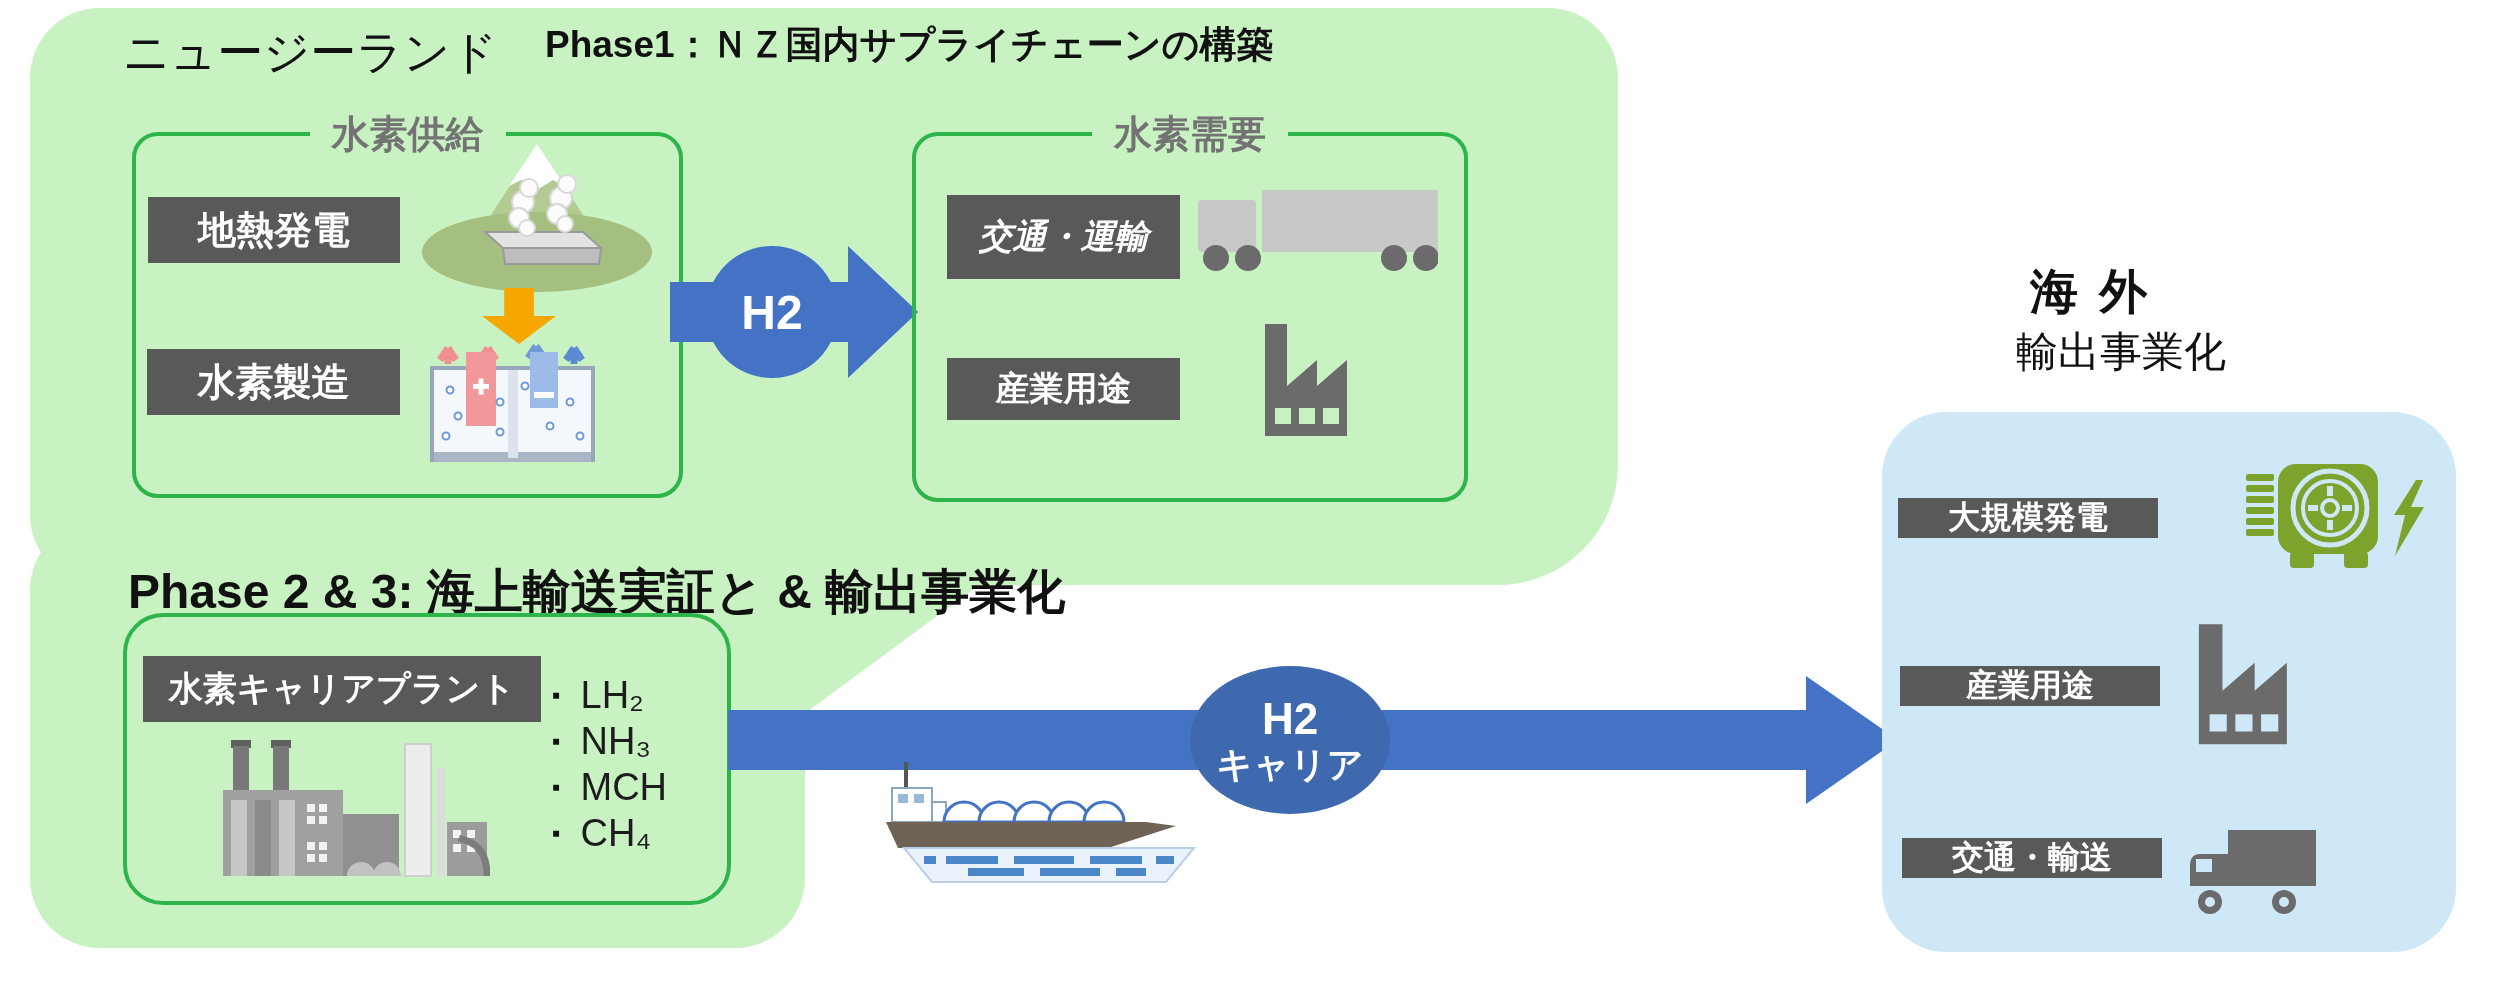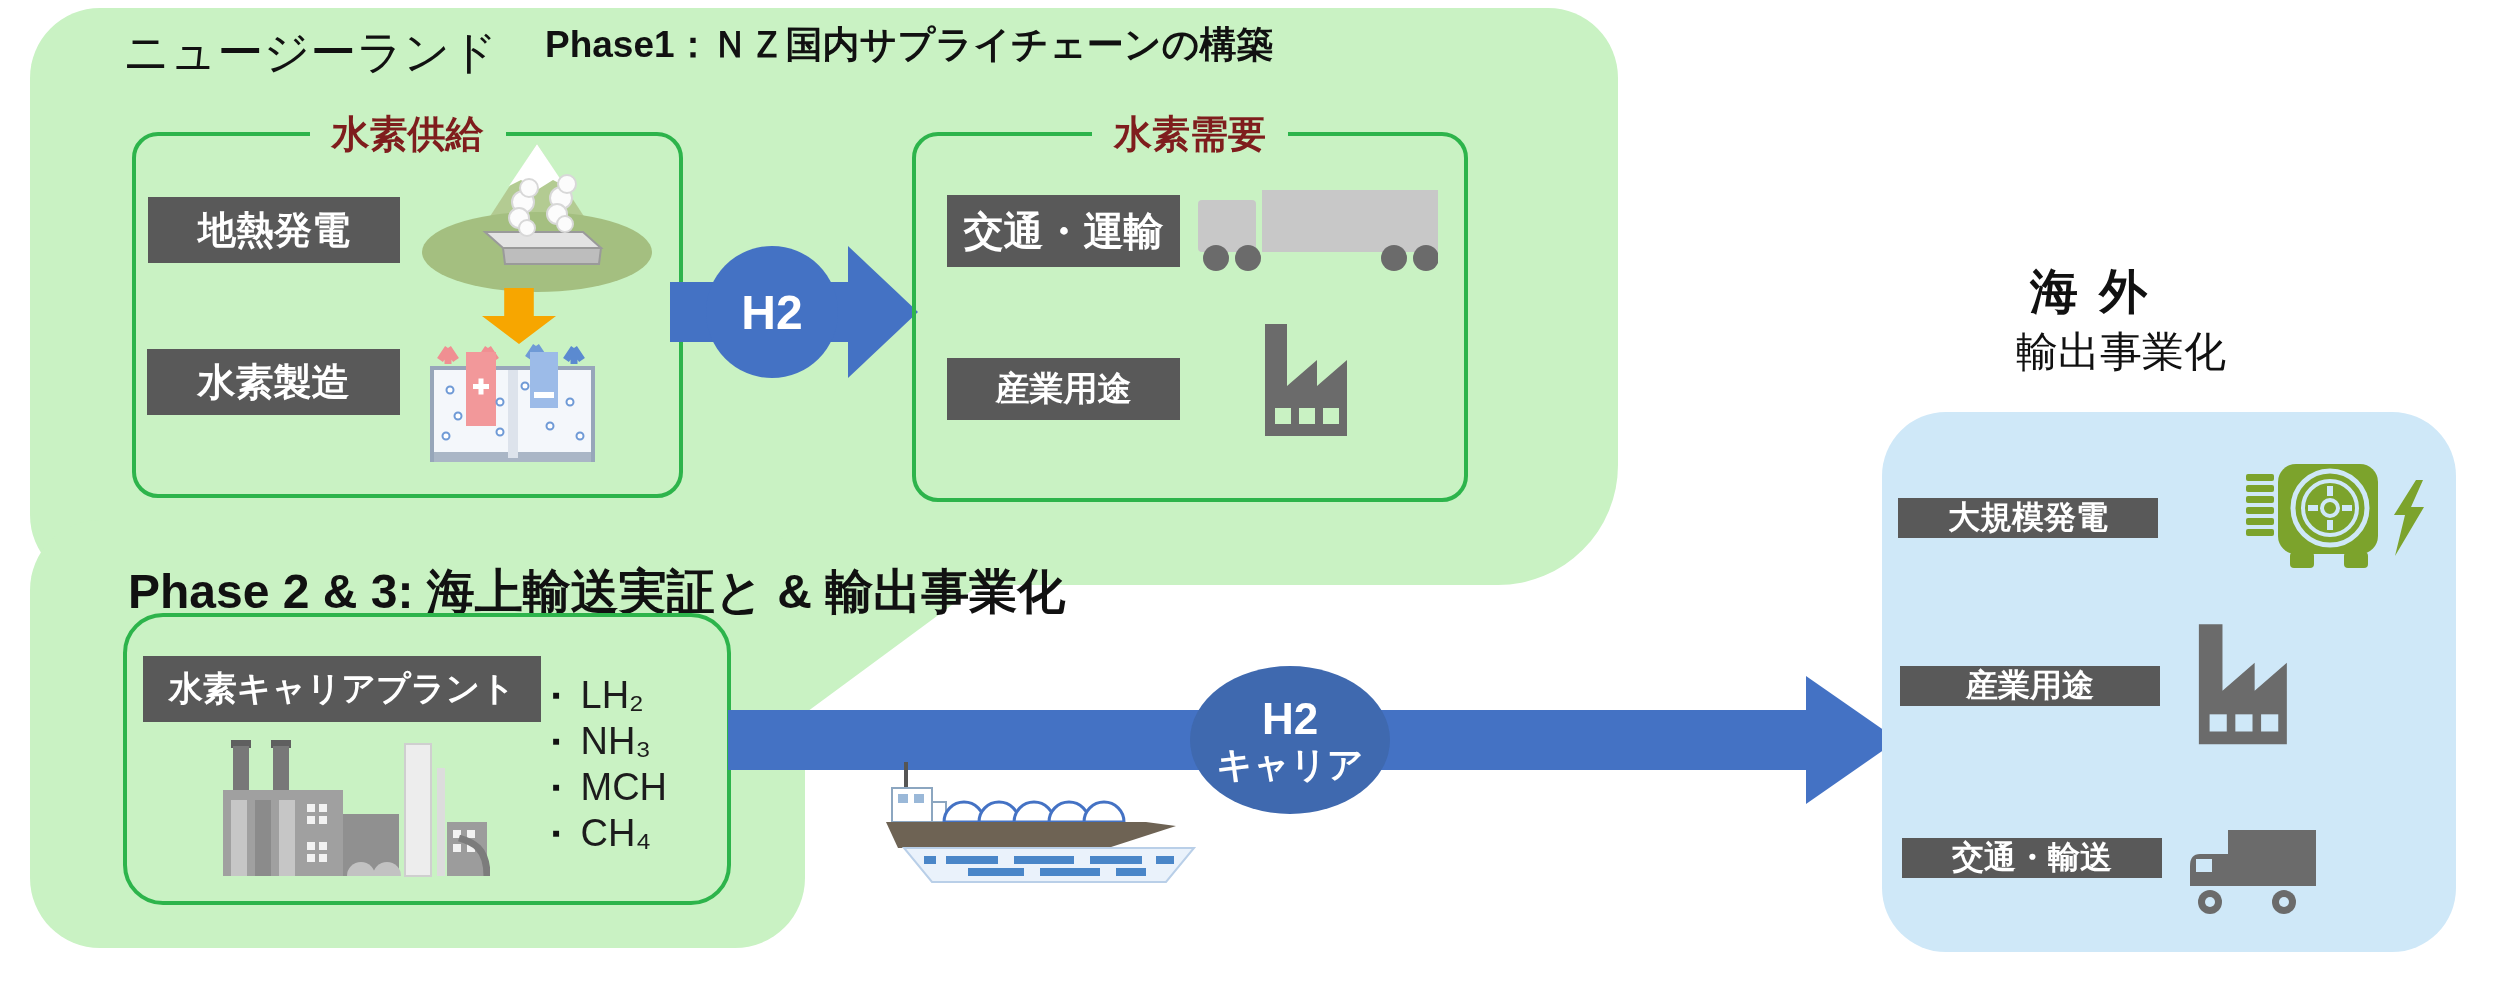--- a/index.html
+++ b/index.html
@@ -21,29 +21,29 @@
   .p23-title{left:128px;top:560px;font-size:48px;font-weight:bold;}
   .ov-title{left:2030px;top:252px;font-size:48px;font-weight:bold;letter-spacing:4px;margin-top:8px;}
   .ov-sub{left:2016px;top:324px;font-size:42px;}
 
   
   .gbox{border:4px solid #2db44b;border-radius:26px;background:transparent;}
   .supply-box{left:132px;top:132px;width:543px;height:358px;}
   .demand-box{left:912px;top:132px;width:548px;height:362px;}
   .carrier-box{left:123px;top:613px;width:600px;height:284px;border-radius:40px;}
   .gbox-label{position:absolute;top:-30px;left:50%;transform:translateX(-50%);
-              background:#c9f2c3;padding:0 22px;font-size:38px;font-weight:bold;color:#7f1d1d;
+              background:#c9f2c3;padding:0 22px;font-size:38px;font-weight:bold;color:#737373;
               line-height:56px;white-space:nowrap;}
 
   
   .chip{background:#595959;color:#fff;font-weight:bold;display:flex;
         align-items:center;justify-content:center;white-space:nowrap;}
   .chip-geo{left:148px;top:197px;width:252px;height:66px;font-size:38px;}
   .chip-prod{left:147px;top:349px;width:253px;height:66px;font-size:38px;}
-  .chip-unyu{left:947px;top:195px;width:233px;height:72px;font-size:40px;}
+  .chip-unyu{left:947px;top:195px;width:233px;height:84px;font-size:34px;font-style:italic;}
   .chip-sangyo1{left:947px;top:358px;width:233px;height:62px;font-size:34px;}
   .chip-plant{left:143px;top:656px;width:398px;height:66px;font-size:34px;}
   .chip-ov{width:260px;height:40px;font-size:32px;}
   .chip-power{left:1898px;top:498px;}
   .chip-sangyo2{left:1900px;top:666px;}
   .chip-yuso{left:1902px;top:838px;}
 
   
   .geo-icon{left:415px;top:140px;}
   .down-arrow{left:482px;top:288px;width:74px;height:56px;background:#f7a600;

